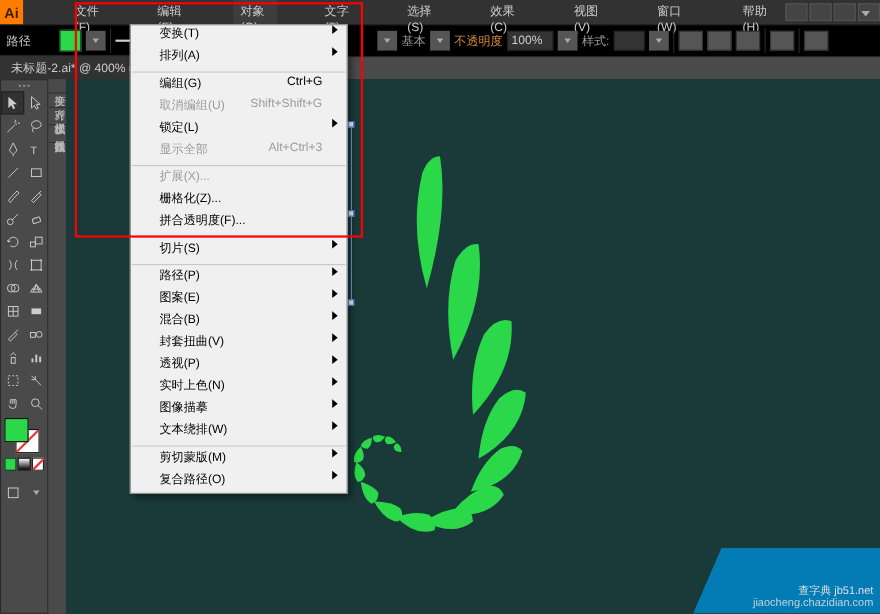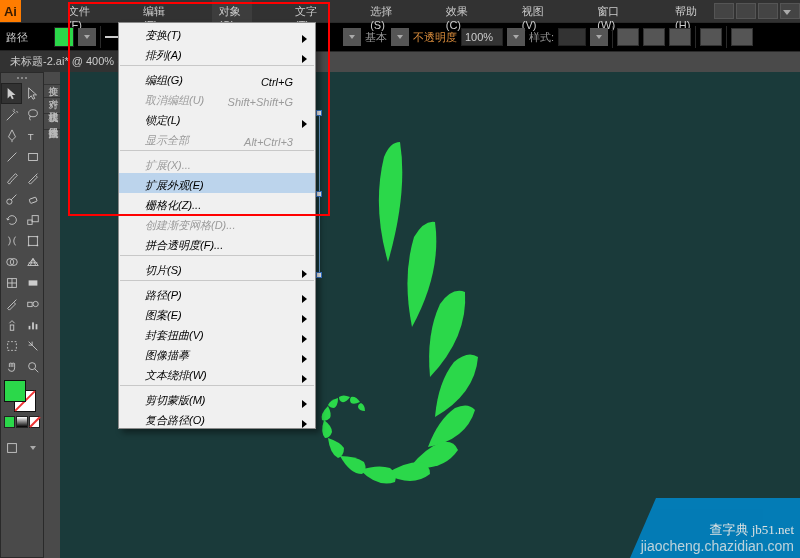--- a/index.html
+++ b/index.html
@@ -46,23 +46,23 @@
 .side-tab { writing-mode:vertical-rl; color:#bbb; padding:6px 2px; font-size:10px; border-bottom:1px solid #333; }
 .canvas { flex:1; background:#1a3a3a; position:relative; overflow:hidden; }
 .spiral { position:absolute; left:130px; top:40px; }
 .sel-box { position:absolute; left:180px; top:40px; width:80px; height:164px; border:1px solid #6fa8dc; }
 .handle { position:absolute; width:6px; height:6px; background:#fff; border:1px solid #3a7bd5; }
 .cx { position:absolute; width:8px; height:8px; }
 .cx::before,.cx::after { content:''; position:absolute; background:#3a7bd5; }
 .cx::before { width:8px; height:1px; top:4px; }
 .cx::after { width:1px; height:8px; left:4px; }
 .watermark { position:absolute; right:0; bottom:0; width:170px; height:60px; background:#0088cc; color:#fff; opacity:0.85; clip-path:polygon(26px 0,100% 0,100% 100%,0 100%); display:flex; flex-direction:column; align-items:flex-end; justify-content:flex-end; padding:4px 6px; }
-.wm1{font-size:13px;font-family:Liberation Serif, serif;} .wm2{font-size:14px;opacity:.85;margin-top:-1px;}
+.wm1{font-size:10px;} .wm2{font-size:10px;opacity:.85;margin-top:-1px;}
 .dropdown { position:absolute; left:118px; top:22px; width:198px; background:#f0f0f0; border:1px solid #8a8a8a; box-shadow:4px 4px 6px rgba(0,0,0,0.4); z-index:200; color:#000; }
-.dd-item { height:20px; display:flex; align-items:flex-end; padding:0 24px 0 26px; position:relative; font-size:11px;font-style:italic; }
+.dd-item { height:20px; display:flex; align-items:flex-start; padding:0 24px 0 26px; position:relative; font-size:11px; }
 .dd-item.sep { height:0; border-top:1px solid #c8c8c8; margin:2px 1px; padding:0; }
 .dd-item.disabled { color:#9b9b9b; }
 .dd-item.hl { background:#bcd4ec; }
 .dd-item .shortcut { position:absolute; right:22px; color:#000; }
 .dd-item.disabled .shortcut { color:#9b9b9b; }
 .dd-item .arrow { position:absolute; right:8px; width:0; height:0; border-top:4px solid transparent; border-bottom:4px solid transparent; border-left:5px solid #000; }
 .red-box { position:absolute; border:2px solid #ff0000; pointer-events:none; z-index:300; }
 .red1 { left:68px; top:2px; width:262px; height:214px; }
 </style>
 </head>
@@ -417,51 +417,57 @@
       <span class="arrow"></span>
     </div>
     <div class="dd-item disabled">
       <span>显示全部</span>
       <span class="shortcut">Alt+Ctrl+3</span>
     </div>
     <div class="dd-item sep"></div>
     <div class="dd-item disabled">
       <span>扩展(X)...</span>
     </div>
-    <div class="dd-item hl">
-      <span>扩展外观(E)</span>
-    </div>
     <div class="dd-item">
       <span>栅格化(Z)...</span>
     </div>
-    <div class="dd-item disabled">
-      <span>创建渐变网格(D)...</span>
-    </div>
     <div class="dd-item">
       <span>拼合透明度(F)...</span>
     </div>
     <div class="dd-item sep"></div>
     <div class="dd-item">
       <span>切片(S)</span>
       <span class="arrow"></span>
     </div>
     <div class="dd-item sep"></div>
     <div class="dd-item">
       <span>路径(P)</span>
       <span class="arrow"></span>
     </div>
     <div class="dd-item">
       <span>图案(E)</span>
       <span class="arrow"></span>
     </div>
     <div class="dd-item">
+      <span>混合(B)</span>
+      <span class="arrow"></span>
+    </div>
+    <div class="dd-item">
       <span>封套扭曲(V)</span>
       <span class="arrow"></span>
     </div>
     <div class="dd-item">
+      <span>透视(P)</span>
+      <span class="arrow"></span>
+    </div>
+    <div class="dd-item">
+      <span>实时上色(N)</span>
+      <span class="arrow"></span>
+    </div>
+    <div class="dd-item">
       <span>图像描摹</span>
       <span class="arrow"></span>
     </div>
     <div class="dd-item">
       <span>文本绕排(W)</span>
       <span class="arrow"></span>
     </div>
     <div class="dd-item sep"></div>
     <div class="dd-item">
       <span>剪切蒙版(M)</span>

